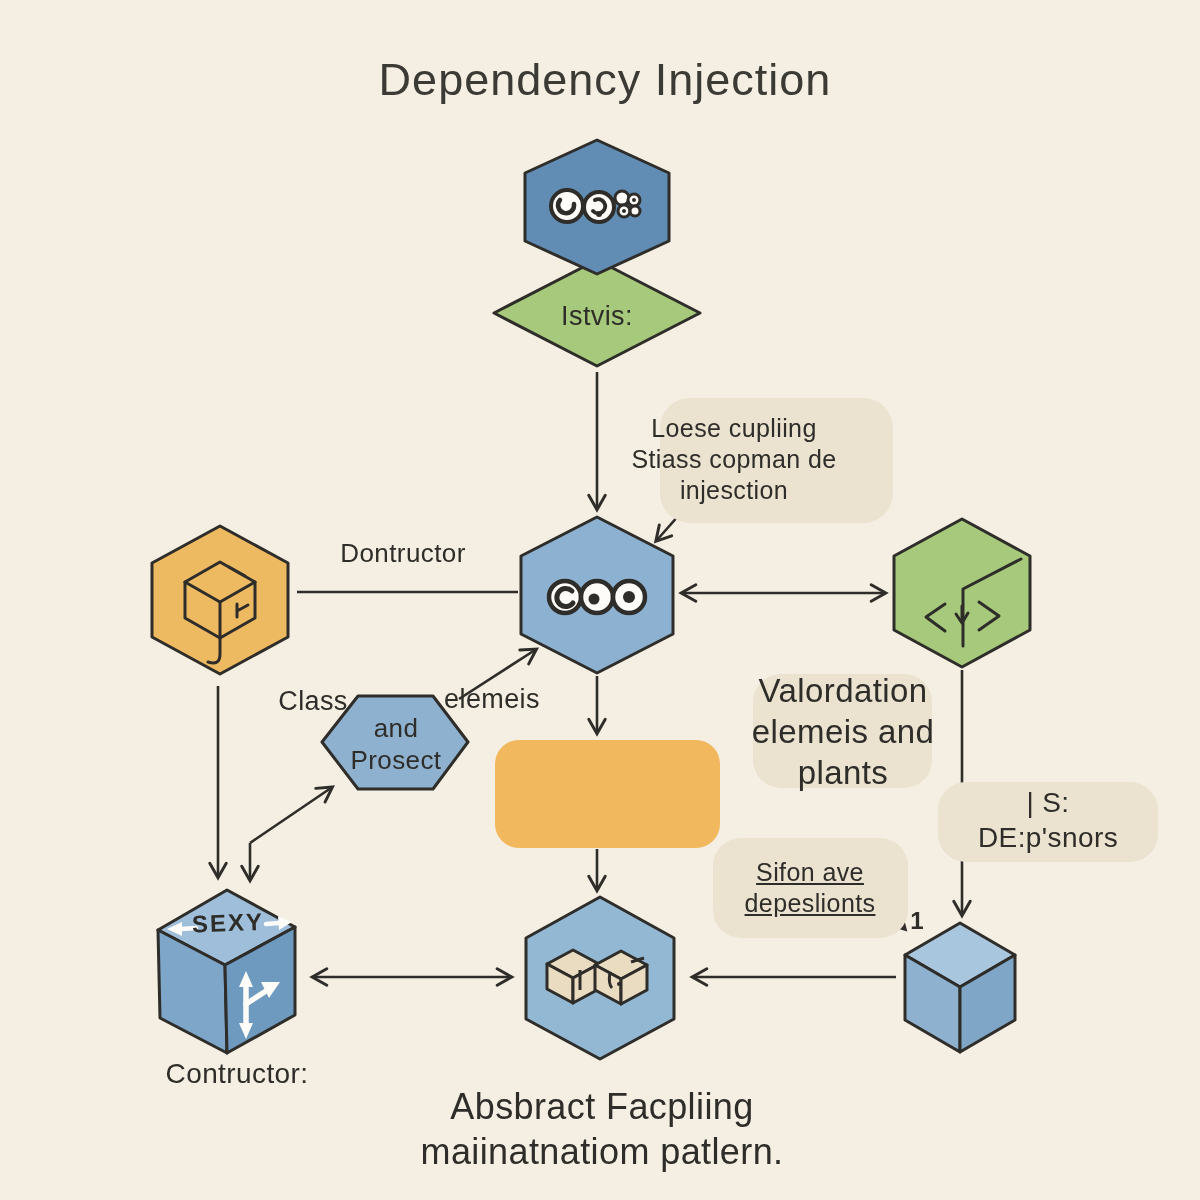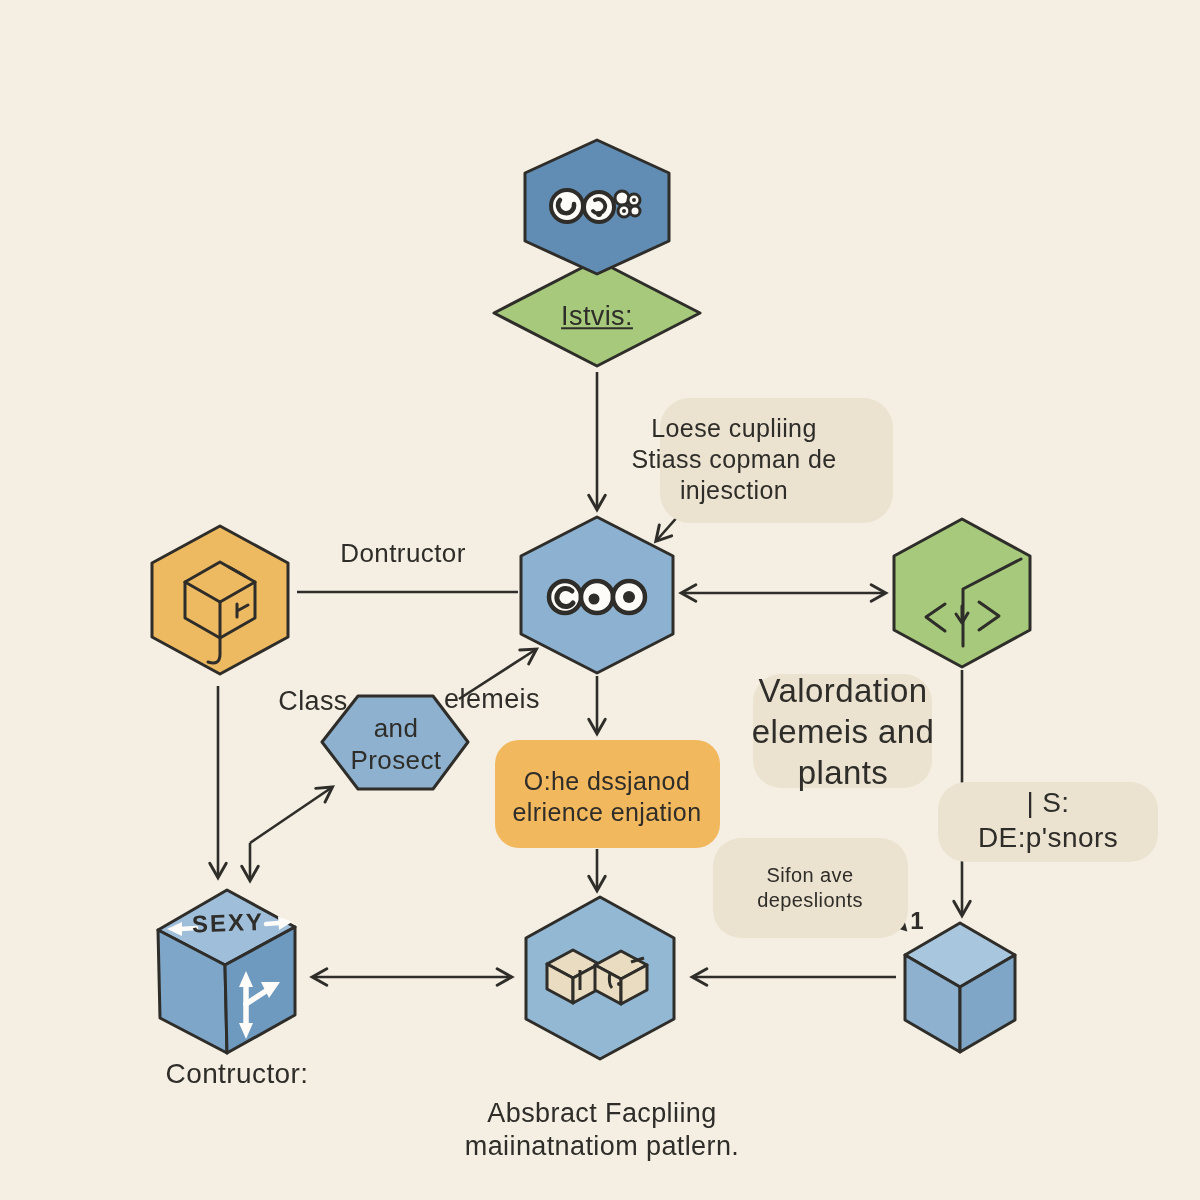--- a/index.html
+++ b/index.html
@@ -143,50 +143,49 @@
         <polygon points="278,916 292,922 279,930" fill="#fdfcf8"></polygon>
         <path d="M246,984 L246,1026" stroke="#fdfcf8" stroke-width="5.5" stroke-linecap="round"></path>
         <polygon points="239,987 246,971 253,987" fill="#fdfcf8"></polygon>
         <polygon points="239,1023 246,1039 253,1023" fill="#fdfcf8"></polygon>
         <path d="M246,1004 L266,991" stroke="#fdfcf8" stroke-width="5.5" stroke-linecap="round"></path>
         <polygon points="261,982 280,982 269,998" fill="#fdfcf8"></polygon>
       </g>
     </g>
   </svg>
 
+  <div class="title" style="left:605px; top:80px;">Dependency Injection</div>
 
-  <div class="lbl" style="left:597px; top:317px; font-size:27px;text-decoration:underline;">Istvis:</div>
+  <div class="lbl" style="left:597px; top:317px; font-size:27px;">Istvis:</div>
 
   <div class="lbl" style="left:734px; top:459px; font-size:25px;">Loese cupliing
 Stiass copman de
 injesction</div>
 
   <div class="lbl" style="left:403px; top:553px; font-size:26px;">Dontructor</div>
 
   <div class="lbl" style="left:313px; top:702px; font-size:27px;">Class</div>
 
   <div class="lbl" style="left:396px; top:744px; font-size:26px;text-align:center;">and
 Prosect</div>
 
   <div class="lbl" style="left:492px; top:700px; font-size:27px;">elemeis</div>
 
-  <div class="lbl" style="left:607px; top:797px; font-size:25px;">O:he dssjanod
-elrience enjation</div>
 
   <div class="lbl" style="left:843px; top:732px; font-size:33px;">Valordation
 elemeis and
 plants</div>
 
   <div class="lbl" style="left:1048px; top:821px; font-size:28px;">| S: DE:p'snors</div>
 
-  <div class="lbl" style="left:810px; top:888px; font-size:20px;">Sifon ave
+  <div class="lbl" style="left:810px; top:888px; font-size:25px;text-decoration:underline;">Sifon ave
 depeslionts</div>
 
   <div class="lbl bold" style="left:917px; top:921px; font-size:24px;">1</div>
 
   <div class="lbl sexy-label" style="left:228px; top:923px;">SEXY</div>
 
   <div class="lbl" style="left:237px; top:1074px; font-size:28px;">Contructor:</div>
 
-  <div class="lbl" style="left:602px; top:1130px; font-size:27px;">Absbract Facpliing
+  <div class="lbl" style="left:602px; top:1130px; font-size:36px;">Absbract Facpliing
 maiinatnatiom patlern.</div>
 
 </div>
 
 </body></html>

